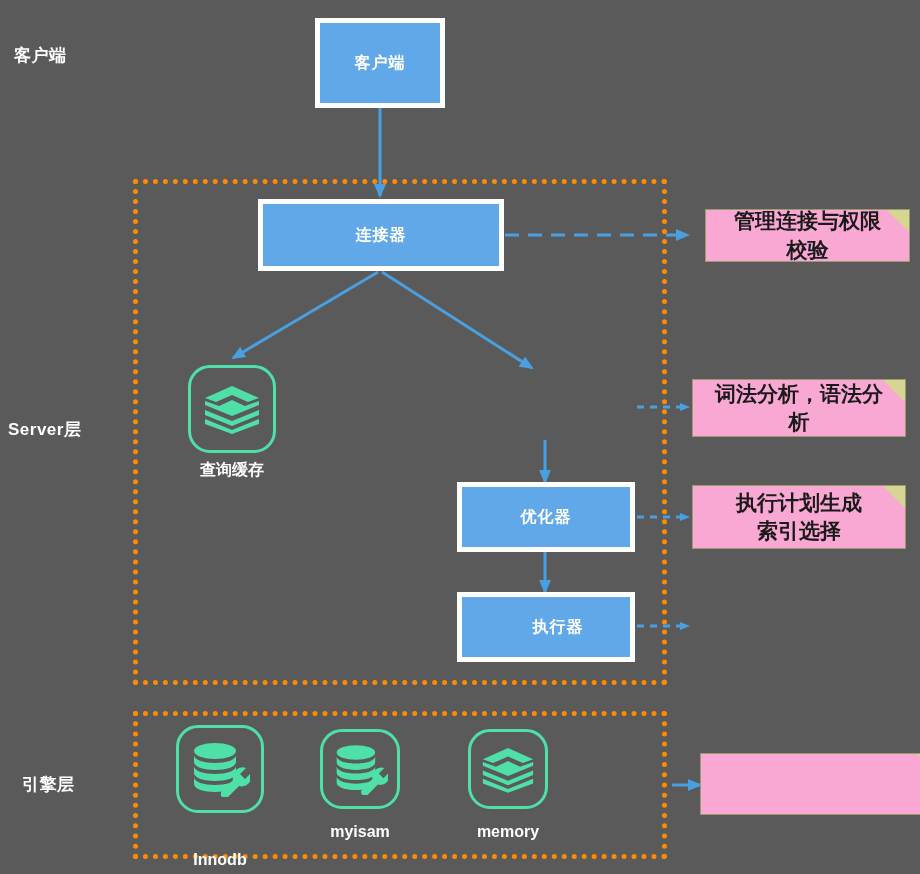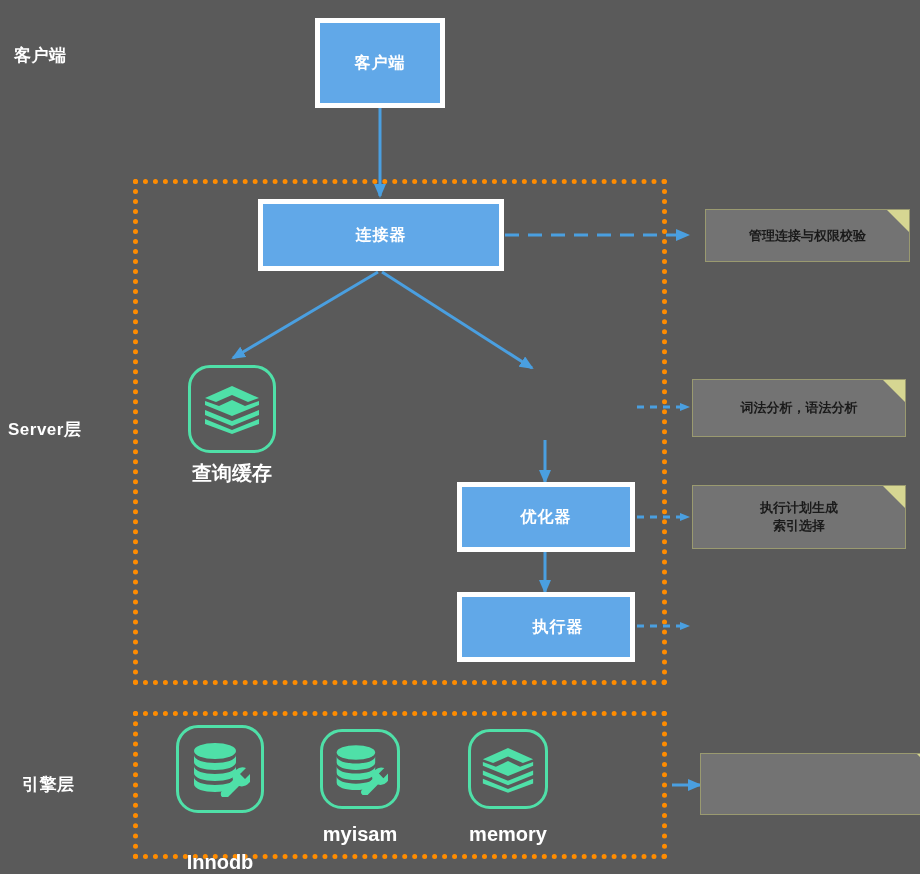--- a/index.html
+++ b/index.html
@@ -46,24 +46,24 @@
     color: #ffffff;
     font-size: 16px;
     font-weight: 700;
     letter-spacing: 1px;
   }
 
   
   .note {
     position: absolute;
     box-sizing: border-box;
-    background: #737373;
+    background: #f9a8d4;
     border: 1px solid #9a9a70;
     color: #1a1a1a;
-    font-size: 13px;
+    font-size: 21px;
     font-weight: 700;
     display: flex;
     align-items: center;
     justify-content: center;
     text-align: center;
     line-height: 1.35;
     padding: 4px 18px;
   }
   .note .fold {
     position: absolute;
@@ -82,21 +82,21 @@
     box-sizing: border-box;
     border: 3px solid #4fe0a8;
     border-radius: 22px;
     display: flex;
     align-items: center;
     justify-content: center;
   }
   .icon-caption {
     position: absolute;
     color: #ffffff;
-    font-size: 20px;
+    font-size: 16px;
     font-weight: 700;
     text-align: center;
     white-space: nowrap;
   }
 
   
   #wires {
     position: absolute;
     left: 0; top: 0;
     width: 920px;

